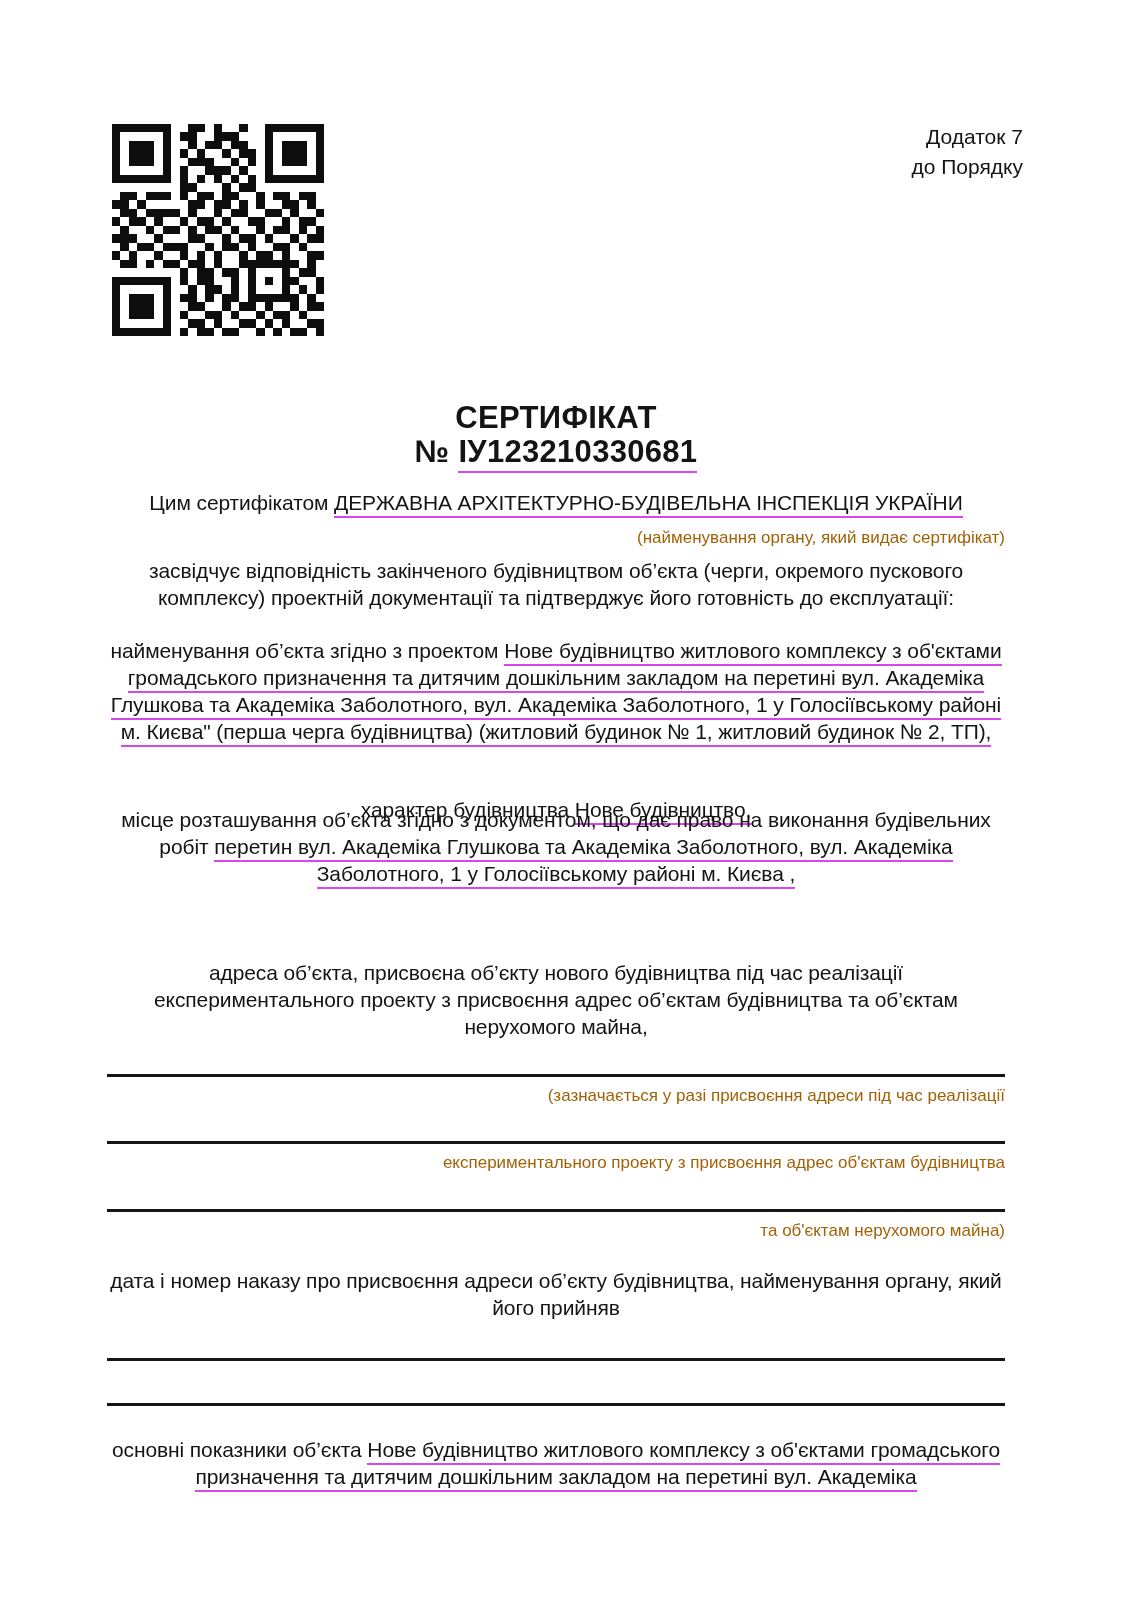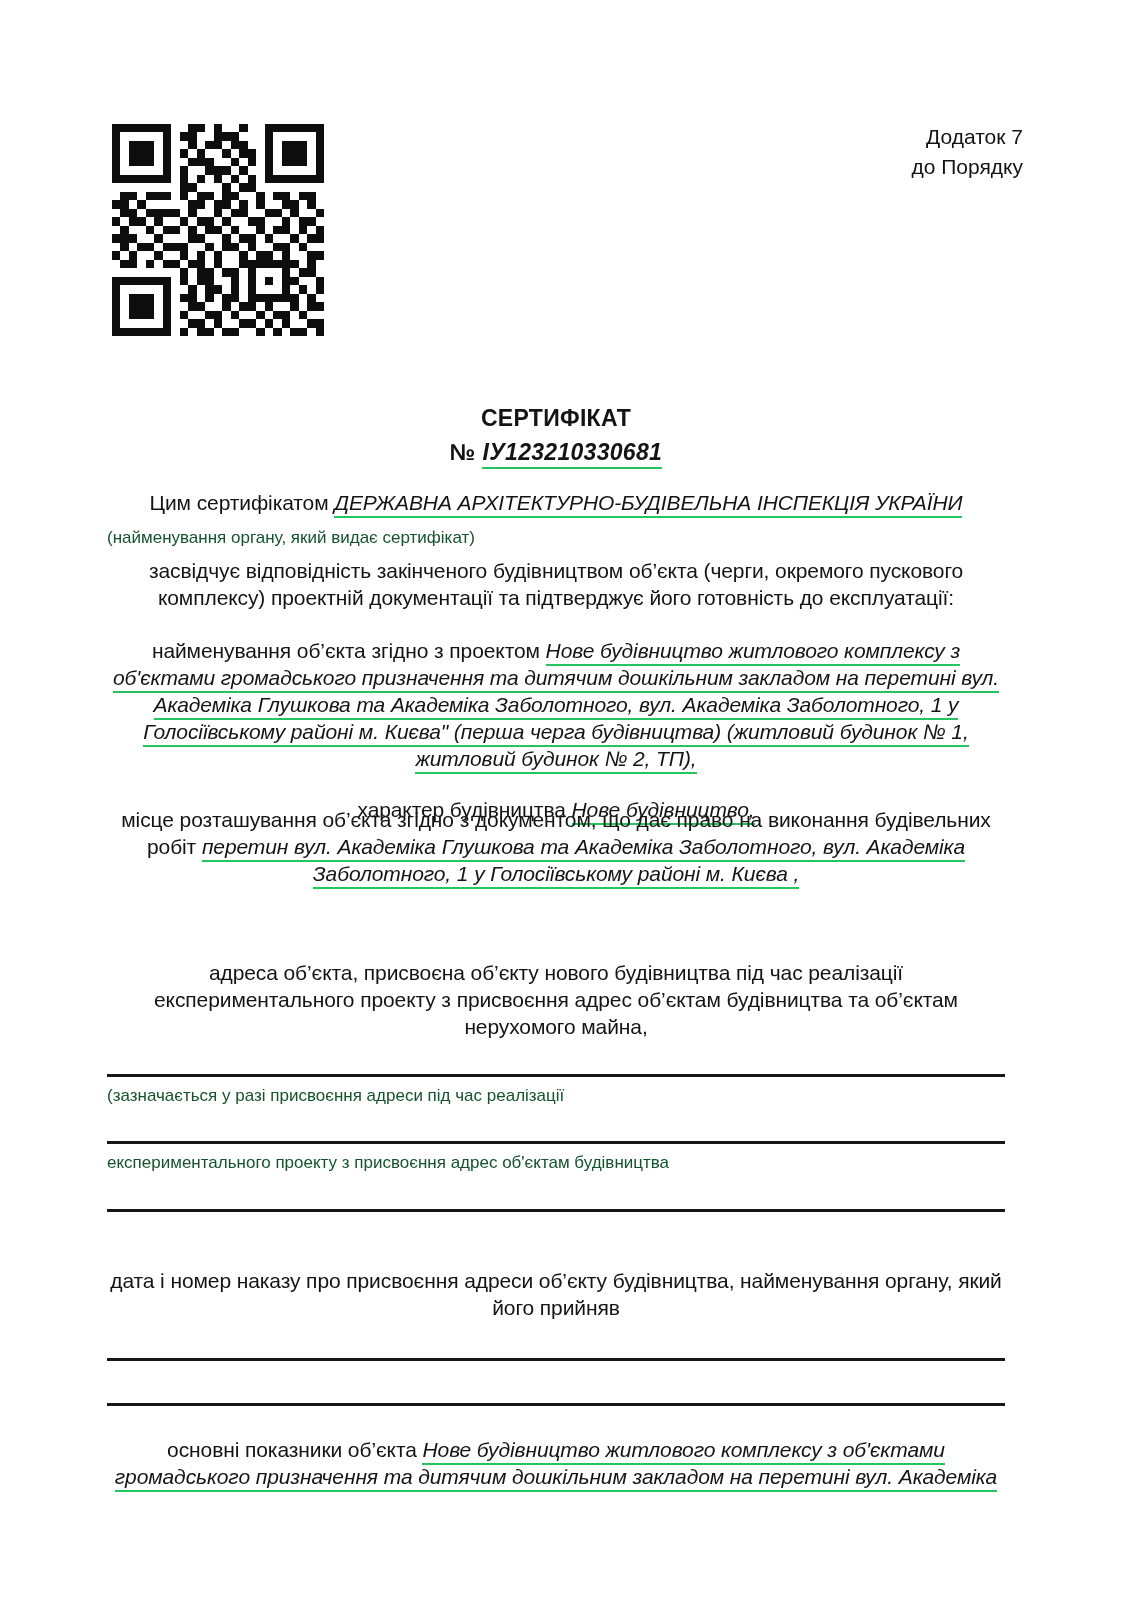--- a/index.html
+++ b/index.html
@@ -12,38 +12,37 @@
     color:#141414;
     overflow:hidden;
   }
   .abs{position:absolute;}
   .col{left:107px;width:898px;}
   .body-text{
     font-size:21px;line-height:27px;letter-spacing:-0.1px;
     text-align:center;
   }
   .u{
-    border-bottom:2px solid #22c55e;
+    border-bottom:2px solid #d946ef;
     padding-bottom:2px;
-    font-style:italic;
   }
   .annex{
     top:122px;right:108px;
     font-size:21px;line-height:30px;
     text-align:right;
   }
   .title-block{
     top:401px;
     text-align:center;
     font-weight:bold;
-    font-size:23px;line-height:34px;letter-spacing:0.3px;
+    font-size:31px;line-height:34px;letter-spacing:0.3px;
   }
   .caption{
     font-size:17px;line-height:22px;
-    text-align:left;color:#14532d;
+    text-align:right;color:#a16207;
   }
   .rule{
     height:0;border-top:3px solid #161616;
   }
   .fill-line .caption{margin-top:8px;}
   .qr-box{left:112px;top:124px;width:212px;height:212px;}
   .qr-box svg{display:block;width:212px;height:212px;fill:#0d0d0d;shape-rendering:crispEdges;}
 </style>
 </head>
 <body>
@@ -417,20 +416,21 @@
 
   <div class="abs col body-text" style="top:959px;"><span>адреса об’єкта, присвоєна об’єкту нового будівництва під час реалізації експериментального проекту з присвоєння адрес об’єктам будівництва та об’єктам нерухомого майна,</span></div>
 
   <div class="abs col fill-line" style="top:1141px;">
     <div class="rule"></div>
     <div class="caption">експериментального проекту з присвоєння адрес об'єктам будівництва</div>
   </div>
 
   <div class="abs col fill-line" style="top:1209px;">
     <div class="rule"></div>
+    <div class="caption">та об'єктам нерухомого майна)</div>
   </div>
 
   <div class="abs col body-text" style="top:1267px;"><span>дата і номер наказу про присвоєння адреси об’єкту будівництва, найменування органу, який його прийняв</span></div>
 
   <div class="abs col rule" style="top:1358px;"></div>
   <div class="abs col rule" style="top:1403px;"></div>
 
   <div class="abs col body-text" style="top:1436px;"><span>основні показники об’єкта </span><span class="u">Нове будівництво житлового комплексу з об'єктами громадського призначення та дитячим дошкільним закладом на перетині вул. Академіка</span></div>
 
 </div>

